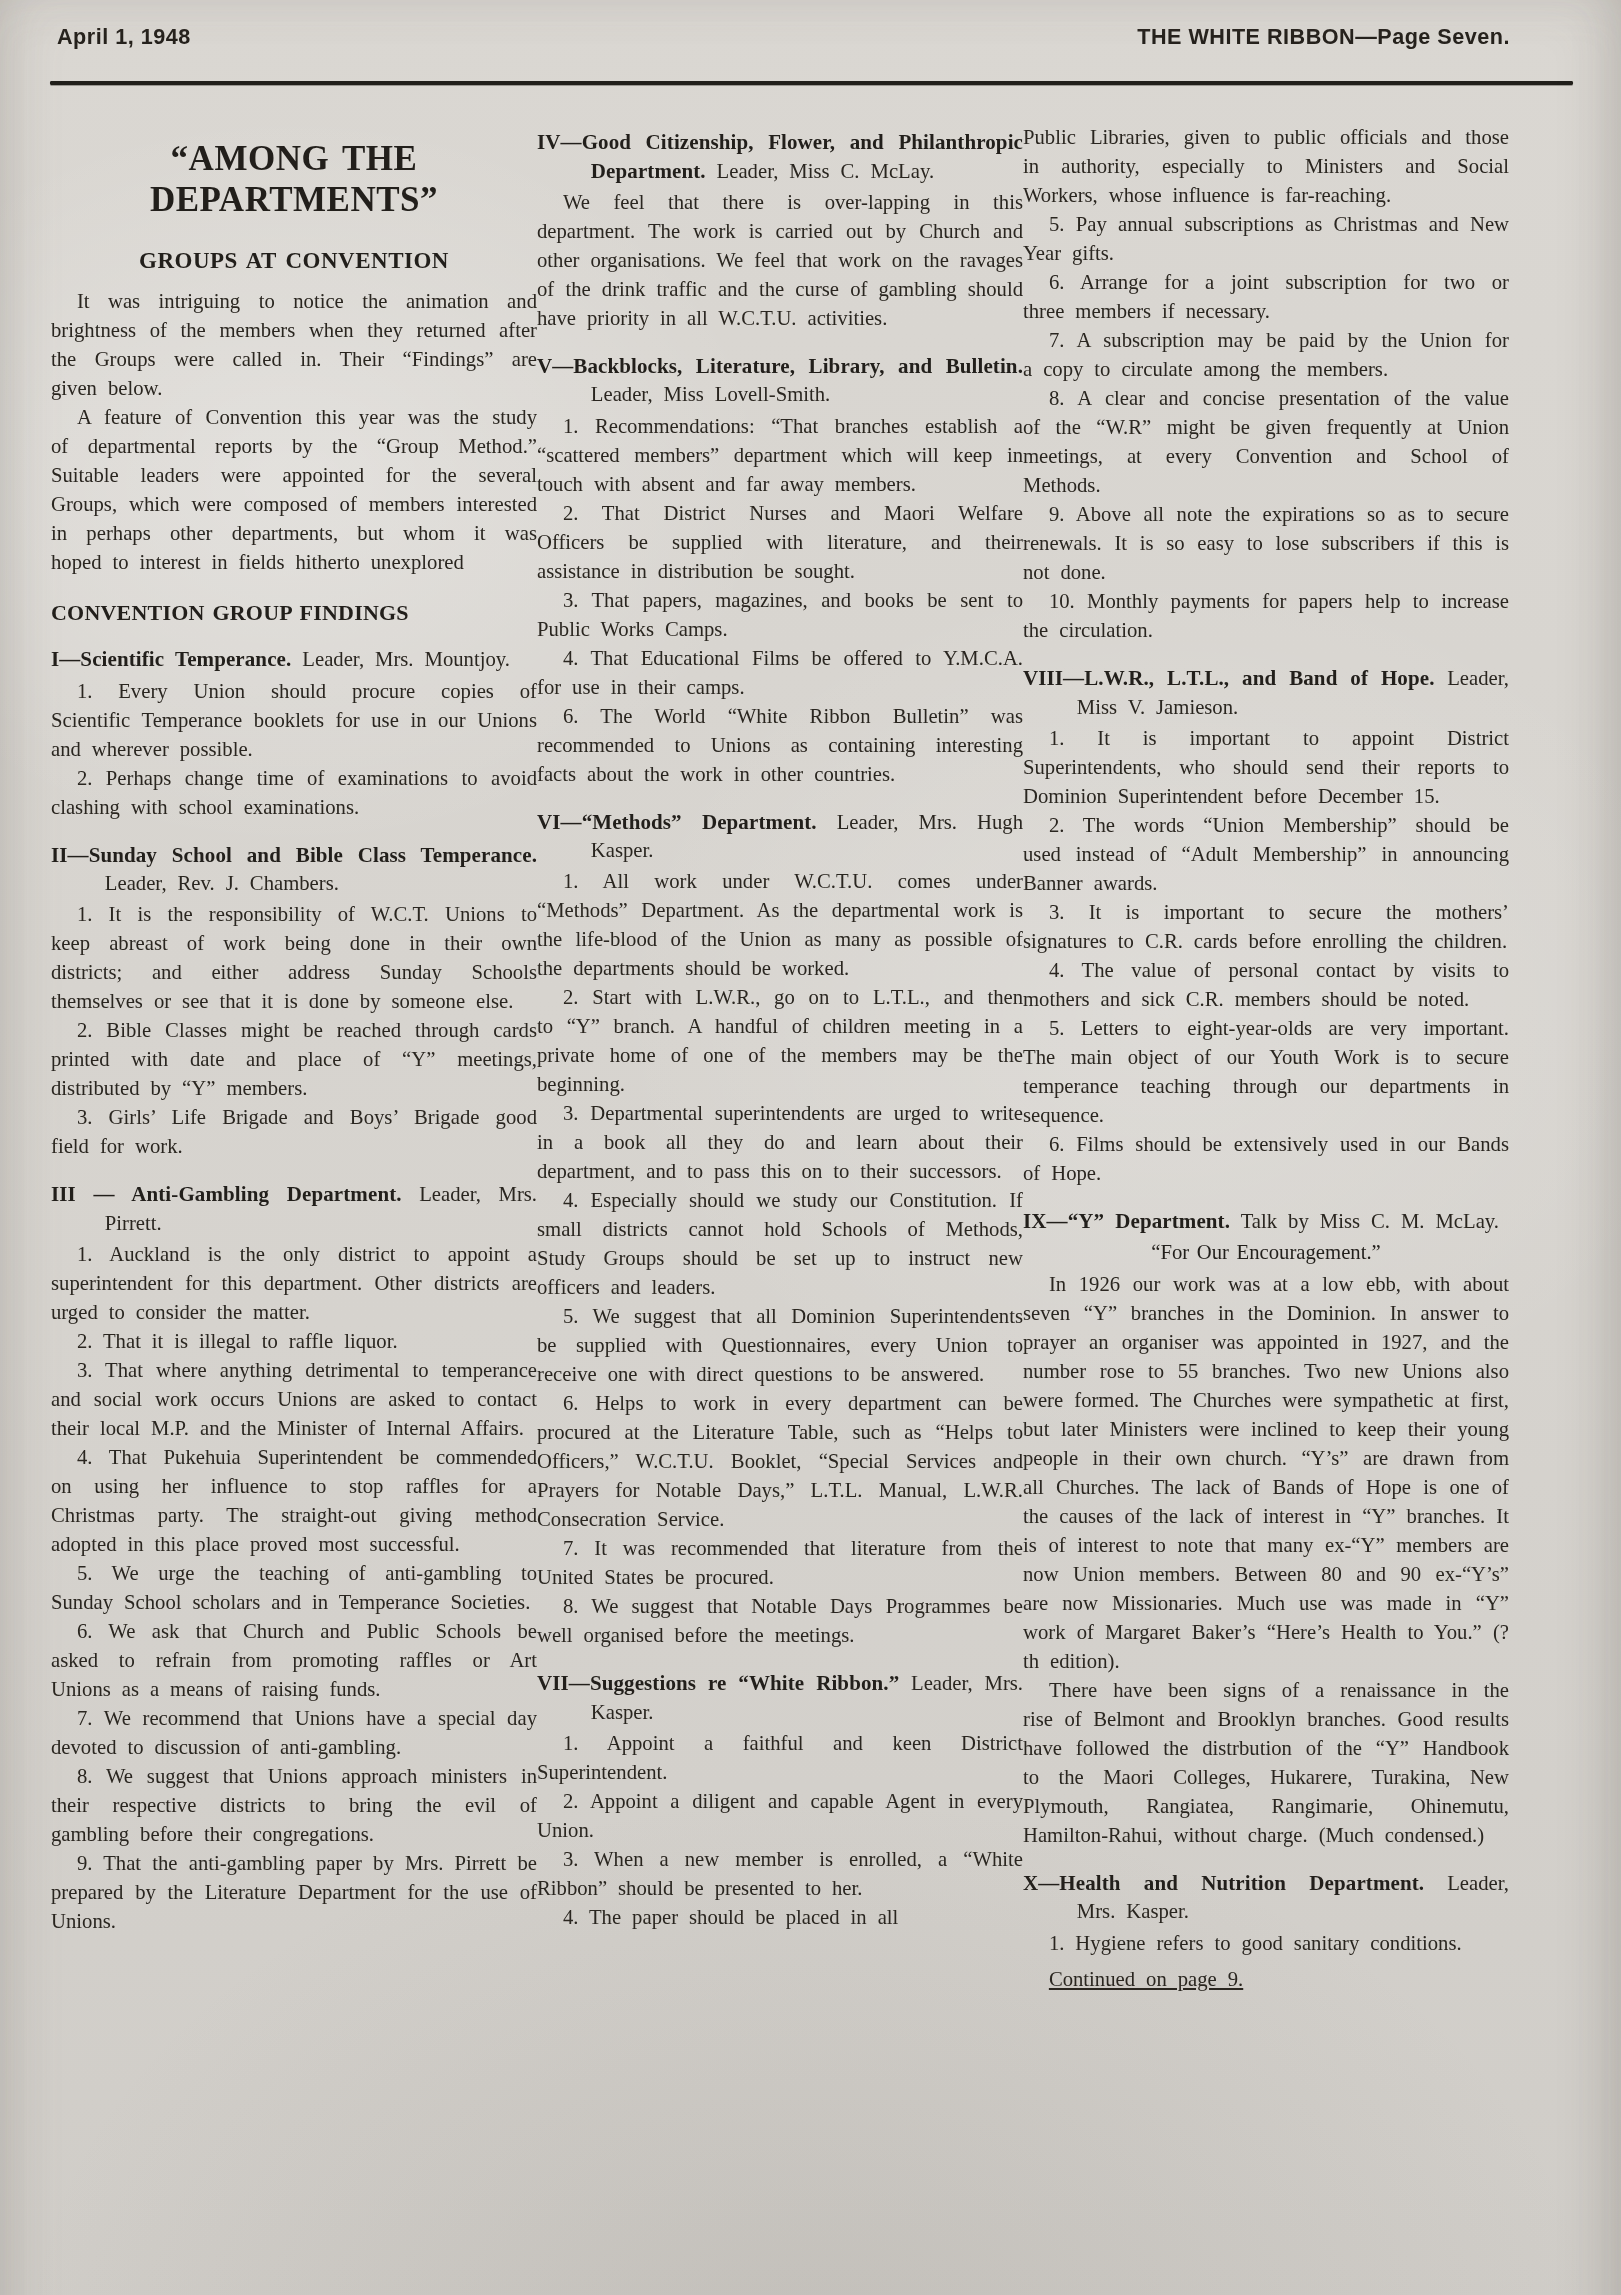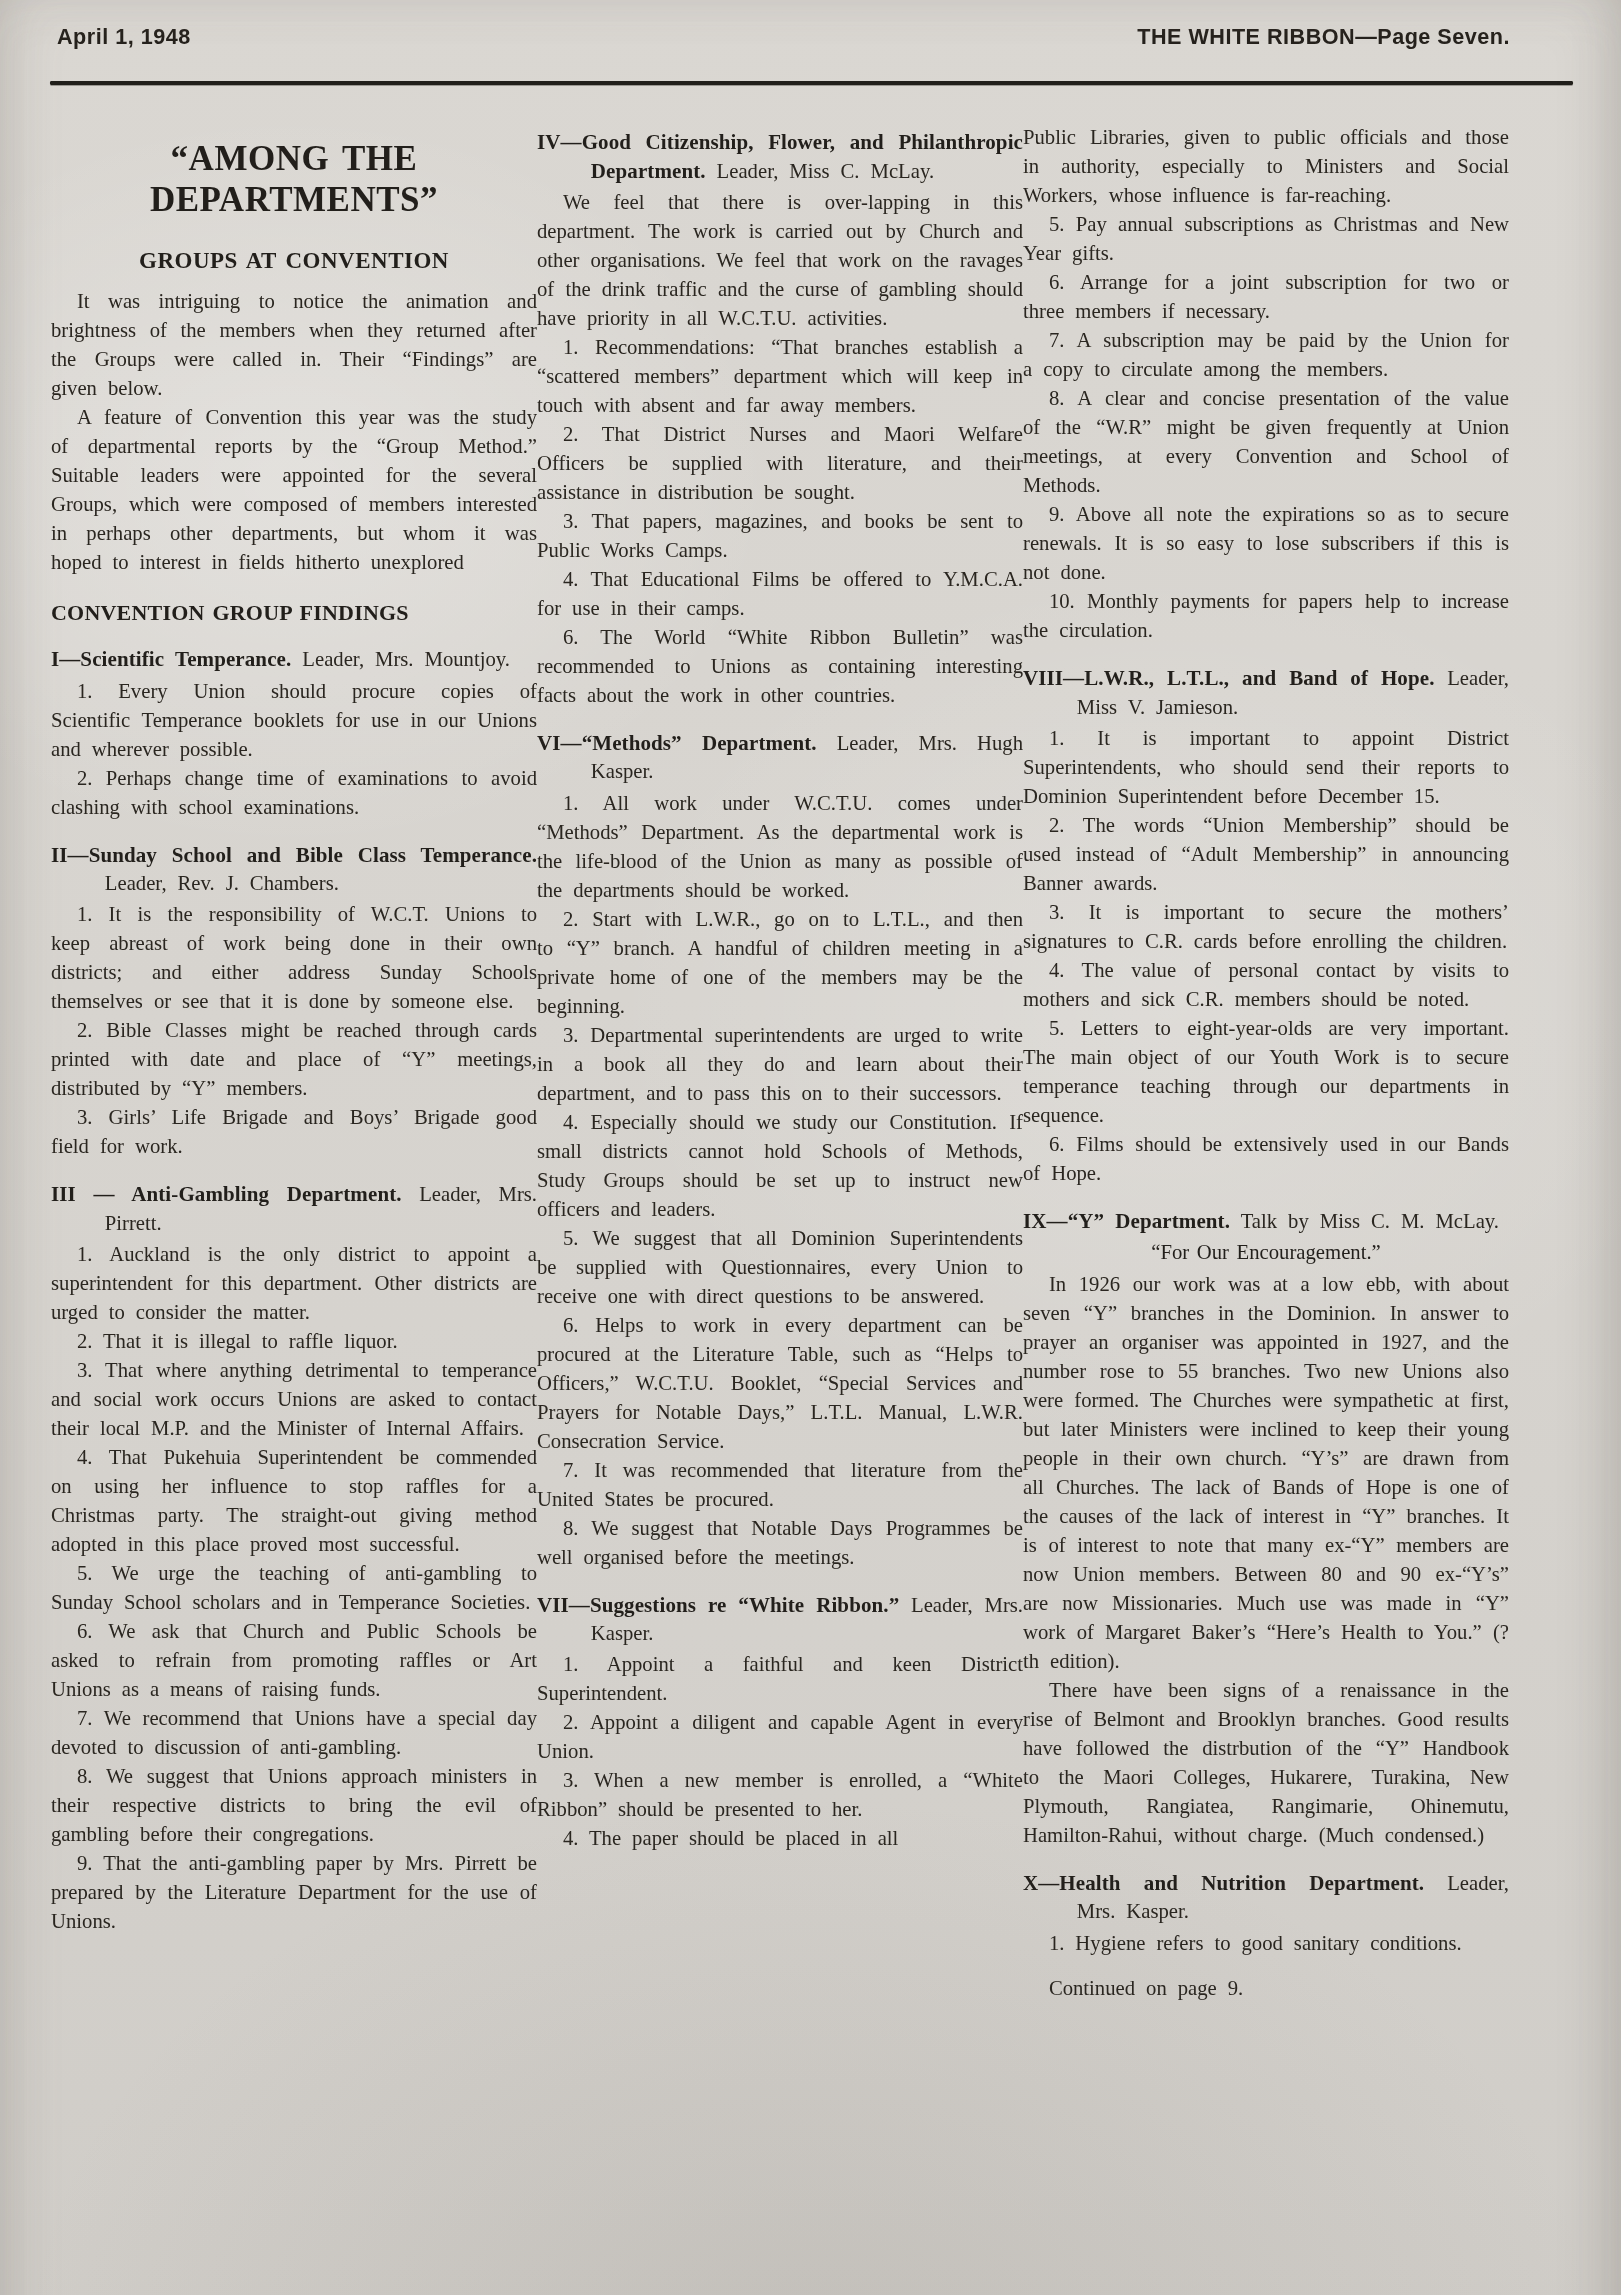--- a/index.html
+++ b/index.html
@@ -61,21 +61,21 @@
     margin:19px 0 2.8px;padding-left:2.6em;text-indent:-2.6em;
     font-size:20.7px;line-height:28.5px;
   }
   .section b{font-size:21px;letter-spacing:0.1px;color:#221f1b;}
   .item,.para{margin:0;text-indent:1.25em;}
   .para-cont{margin:0;text-indent:0;}
   .subhead{
     margin:1.8px 0 2.8px;font-size:20.7px;font-weight:normal;text-align:center;
     text-indent:0;word-spacing:.12em;color:#221f1b;
   }
-  .note{margin:16px 0 0;text-indent:1.25em;}
+  .note{margin:7px 0 0;text-indent:1.25em;text-decoration:underline;}
   .col > .section:first-child{margin-top:13px;}
   .col > .para-cont:first-child{margin-top:8px;}
 </style>
 </head>
 <body>
 
 <div class="page">
   <div class="masthead-row">
     <span>April 1, 1948</span>
     <span>THE WHITE RIBBON—Page Seven.</span>
@@ -102,20 +102,21 @@
         <p class="item">4. That Pukehuia Superintendent be commended on using her influence to stop raffles for a Christmas party. The straight-out giving method adopted in this place proved most successful.</p>
         <p class="item">5. We urge the teaching of anti-gambling to Sunday School scholars and in Temperance Societies.</p>
         <p class="item">6. We ask that Church and Public Schools be asked to refrain from promoting raffles or Art Unions as a means of raising funds.</p>
         <p class="item">7. We recommend that Unions have a special day devoted to discussion of anti-gambling.</p>
         <p class="item">8. We suggest that Unions approach ministers in their respective districts to bring the evil of gambling before their congregations.</p>
         <p class="item">9. That the anti-gambling paper by Mrs. Pirrett be prepared by the Literature Department for the use of Unions.</p>
       </div>
     <div class="col">
         <p class="section"><b>IV—Good Citizenship, Flower, and Philanthropic Department.</b><span> Leader, Miss C. McLay.</span></p>
         <p class="para">We feel that there is over-lapping in this department. The work is carried out by Church and other organisations. We feel that work on the ravages of the drink traffic and the curse of gambling should have priority in all W.C.T.U. activities.</p>
+        <p class="section"><b>V—Backblocks, Literature, Library, and Bulletin.</b><span> Leader, Miss Lovell-Smith.</span></p>
         <p class="item">1. Recommendations: “That branches establish a “scattered members” department which will keep in touch with absent and far away members.</p>
         <p class="item">2. That District Nurses and Maori Welfare Officers be supplied with literature, and their assistance in distribution be sought.</p>
         <p class="item">3. That papers, magazines, and books be sent to Public Works Camps.</p>
         <p class="item">4. That Educational Films be offered to Y.M.C.A. for use in their camps.</p>
         <p class="item">6. The World “White Ribbon Bulletin” was recommended to Unions as containing interesting facts about the work in other countries.</p>
         <p class="section"><b>VI—“Methods” Department.</b><span> Leader, Mrs. Hugh Kasper.</span></p>
         <p class="item">1. All work under W.C.T.U. comes under “Methods” Department. As the departmental work is the life-blood of the Union as many as possible of the departments should be worked.</p>
         <p class="item">2. Start with L.W.R., go on to L.T.L., and then to “Y” branch. A handful of children meeting in a private home of one of the members may be the beginning.</p>
         <p class="item">3. Departmental superintendents are urged to write in a book all they do and learn about their department, and to pass this on to their successors.</p>
         <p class="item">4. Especially should we study our Constitution. If small districts cannot hold Schools of Methods, Study Groups should be set up to instruct new officers and leaders.</p>

